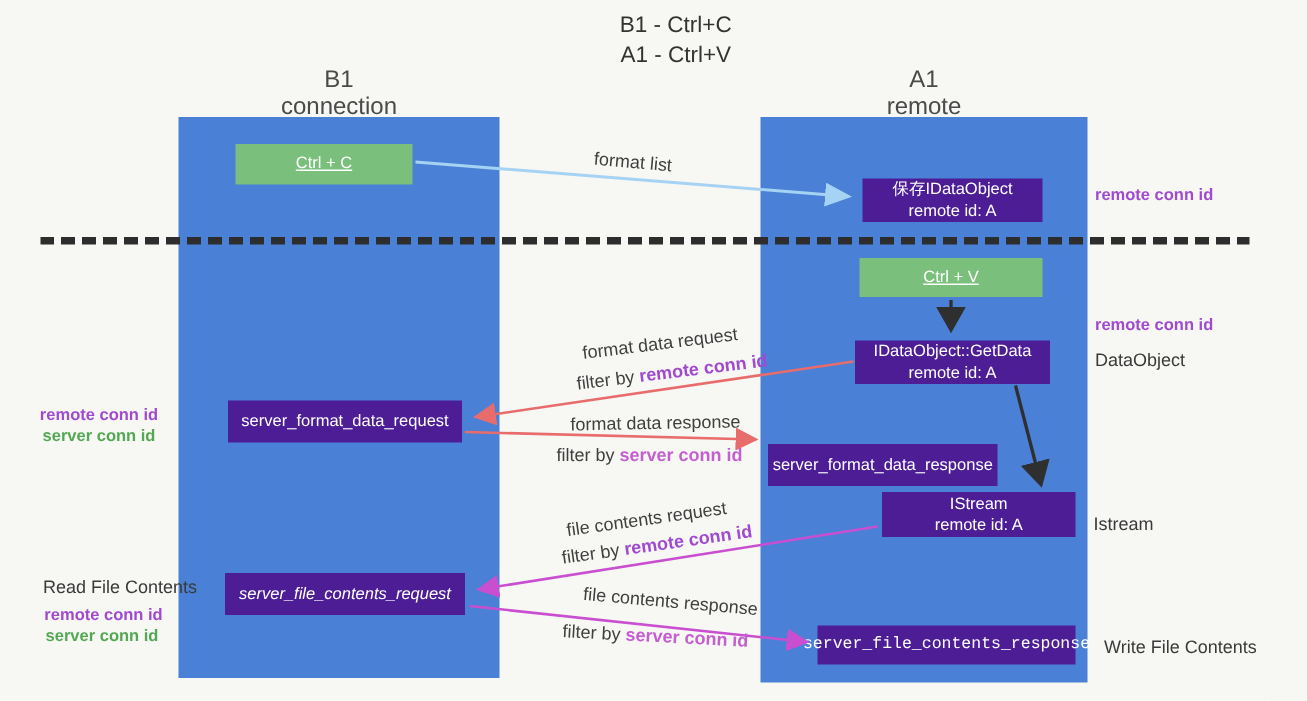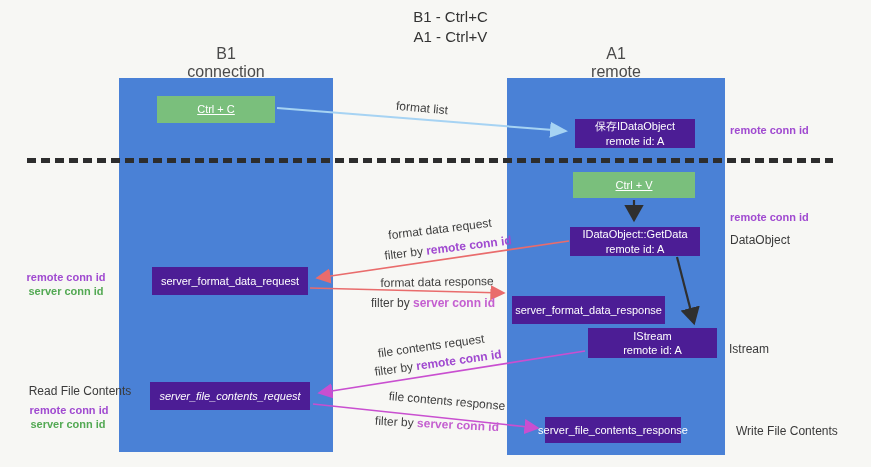--- a/index.html
+++ b/index.html
@@ -87,21 +87,21 @@
 
   <div class="box orange" style="left:588px;top:328px;width:129px;height:30px;">
     <div>IStream</div>
     <div>remote id: A</div>
   </div>
 
   <div class="box orange" style="left:150px;top:382px;width:160px;height:28px;font-style:italic;">
     <div>server_file_contents_request</div>
   </div>
 
-  <div class="box orange" style="left:545px;top:417px;width:136px;height:26px;">
+  <div class="box orange" style="left:545px;top:417px;width:172px;height:26px;font-family:Liberation Mono, monospace;">
     <div>server_file_contents_response</div>
   </div>
 
   <svg class="arrows" width="871" height="467">
     <defs>
       <marker id="m-blue" markerWidth="10" markerHeight="8" refX="8" refY="4" orient="auto">
         <path d="M0,0 L9,4 L0,8 z" fill="#a6d3f3"></path>
         </marker>
       <marker id="m-black" markerWidth="10" markerHeight="9" refX="7" refY="4.5" orient="auto">
         <path d="M0,0 L8,4.5 L0,9 z" fill="#2f2f2f"></path>

